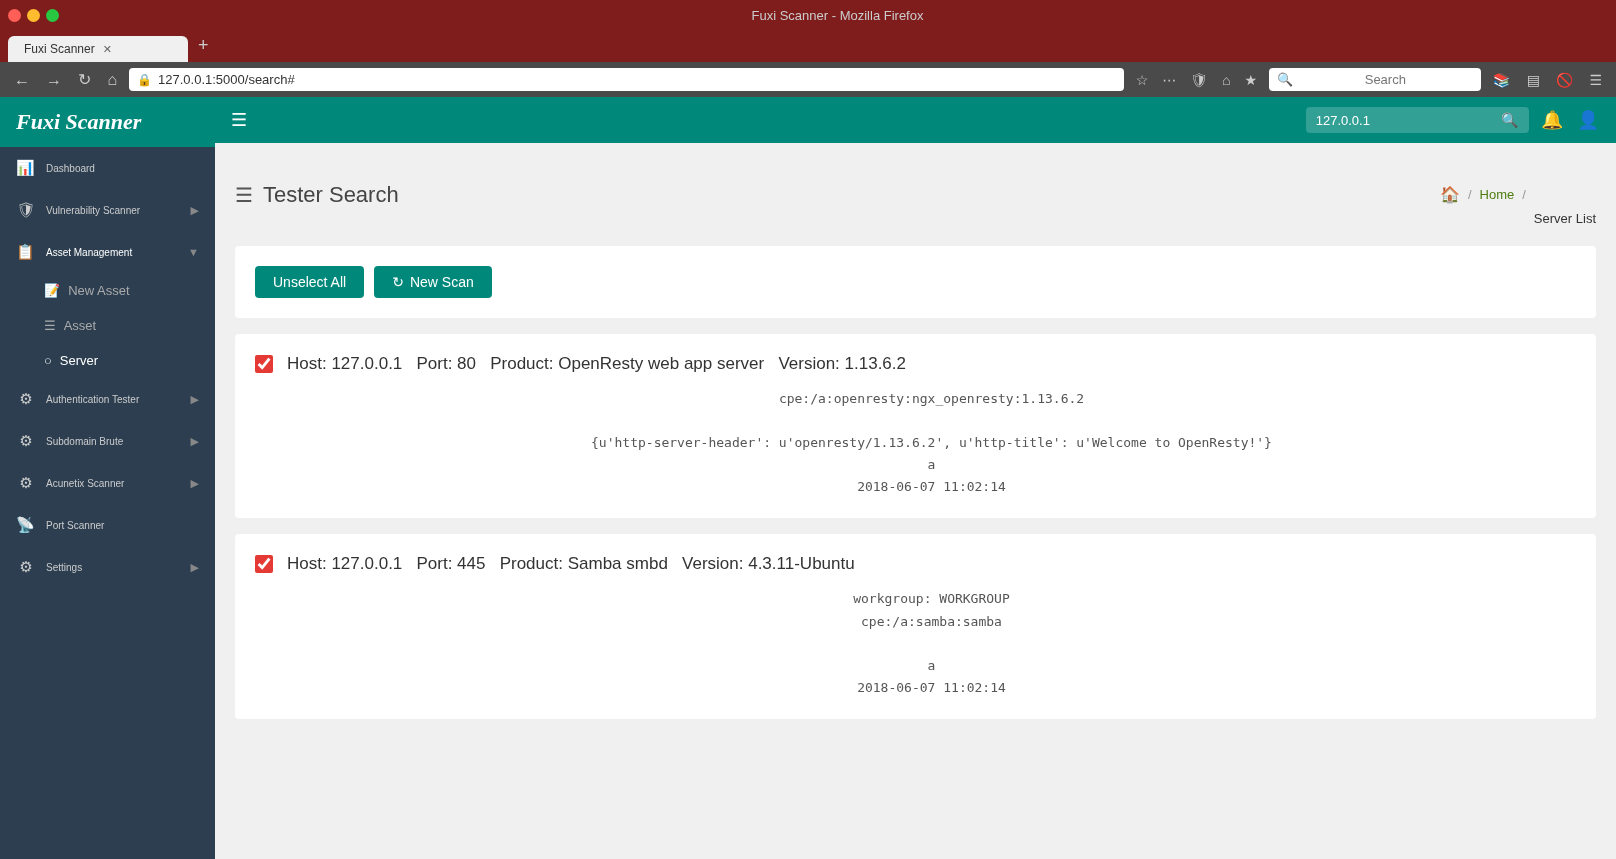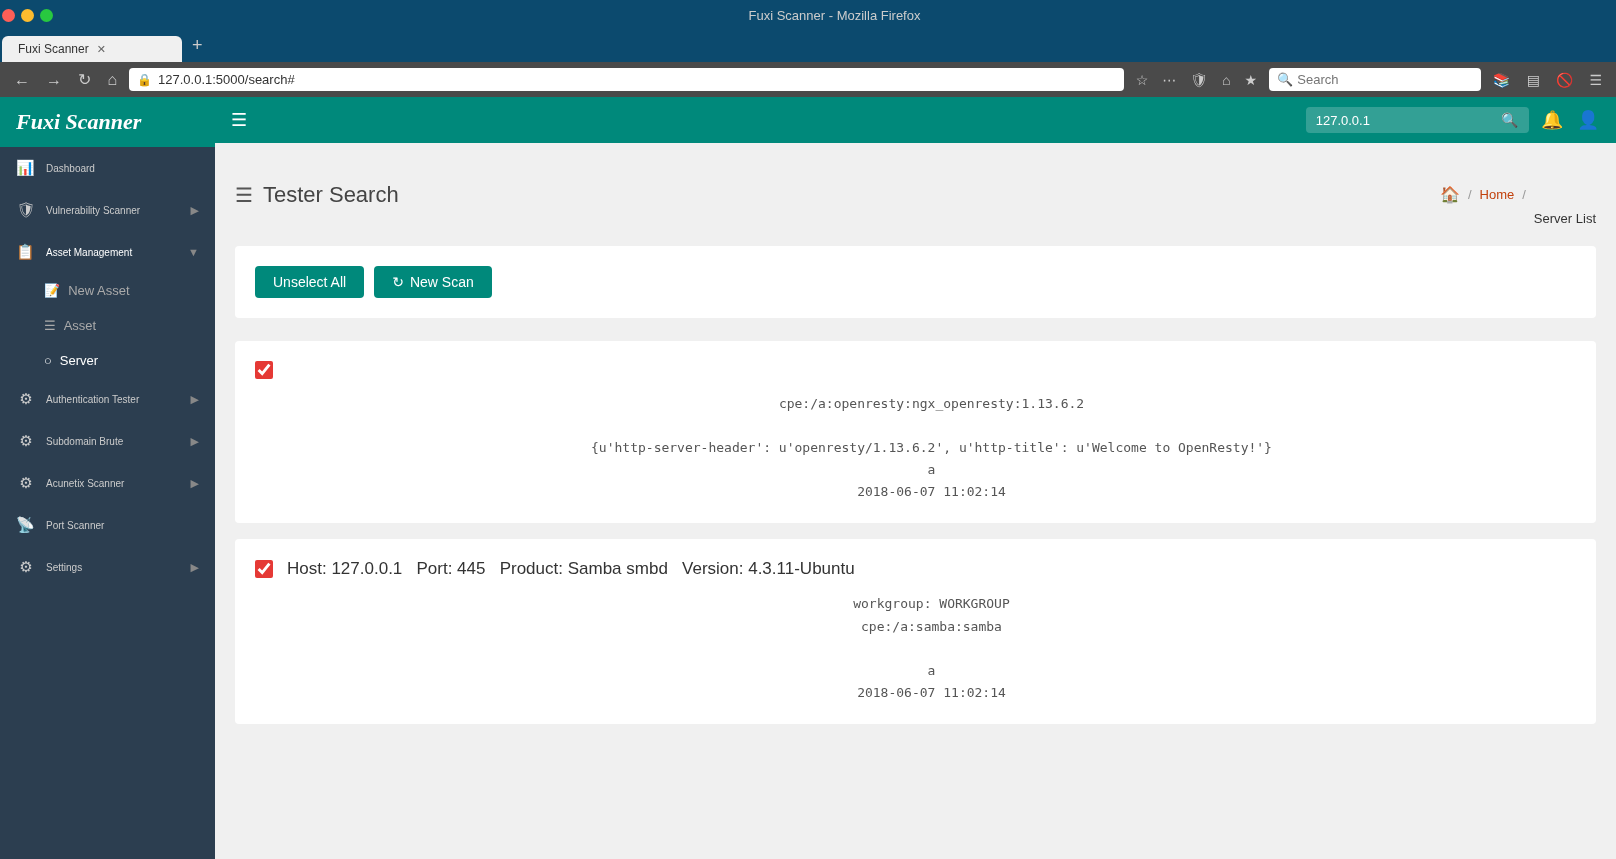--- a/index.html
+++ b/index.html
@@ -1,21 +1,21 @@
 <!DOCTYPE html>
 <html><head>
   <meta charset="utf-8">
   <style>
     * { box-sizing: border-box; margin: 0; padding: 0; }
     body { font-family: 'Segoe UI', Arial, sans-serif; background: #e8e8e8; font-size: 14px; }
 
     
     .browser-chrome {
-      background: #0c4a6e;
-      padding: 8px 10px 0 2px;
+      background: #7f1d1d;
+      padding: 8px 10px 0 8px;
       display: flex;
       flex-direction: column;
     }
     .browser-titlebar {
       display: flex;
       align-items: center;
       margin-bottom: 6px;
     }
     .browser-controls {
       display: flex;
@@ -109,20 +109,21 @@
       display: flex;
       align-items: center;
       gap: 4px;
       min-width: 160px;
     }
     .search-box input {
       border: none;
       outline: none;
       font-size: 13px;
       width: 100%;
+      text-align: center;
     }
 
     
     .app-container {
       display: flex;
       height: calc(100vh - 80px);
     }
 
     
     .sidebar {
@@ -228,29 +229,29 @@
     .page-title-icon { font-size: 20px; color: #555; }
     .breadcrumb {
       display: flex;
       align-items: center;
       gap: 8px;
       color: #666;
       font-size: 13px;
     }
     .breadcrumb-home { color: #666; font-size: 16px; cursor: pointer; }
     .breadcrumb-sep { color: #999; }
-    .breadcrumb-link { color: #c2410c; cursor: pointer; }
+    .breadcrumb-link { color: #4d7c0f; cursor: pointer; }
     .breadcrumb-current { color: #333; font-weight: 500; margin-top: 48px; }
 
     
     .action-bar {
       background: white;
       padding: 20px;
       border-radius: 4px;
-      margin-bottom: 23px;
+      margin-bottom: 16px;
       display: flex;
       gap: 10px;
     }
     .btn {
       padding: 8px 18px;
       border: none;
       border-radius: 4px;
       cursor: pointer;
       font-size: 14px;
       display: flex;
@@ -441,20 +442,26 @@
         <button class="btn btn-teal">Unselect All</button>
         <button class="btn btn-teal">
           <span>↻</span>
           <span>New Scan</span>
         </button>
       </div>
 
       <div class="result-card">
         <div class="result-header">
           <input type="checkbox" checked="" class="result-checkbox" style="">
+          <span class="result-title">
+            Host: <span>127.0.0.1</span>&nbsp;&nbsp;
+            Port: <span>80</span>&nbsp;&nbsp;
+            Product: <span>OpenResty web app server</span>&nbsp;&nbsp;
+            Version: <span>1.13.6.2</span>
+          </span>
         </div>
         <div class="result-body">
           <div>cpe:/a:openresty:ngx_openresty:1.13.6.2</div>
           <br>
           <div>{u'http-server-header': u'openresty/1.13.6.2', u'http-title': u'Welcome to OpenResty!'}</div>
           <div>a</div>
           <div>2018-06-07 11:02:14</div>
         </div>
       </div>
 

